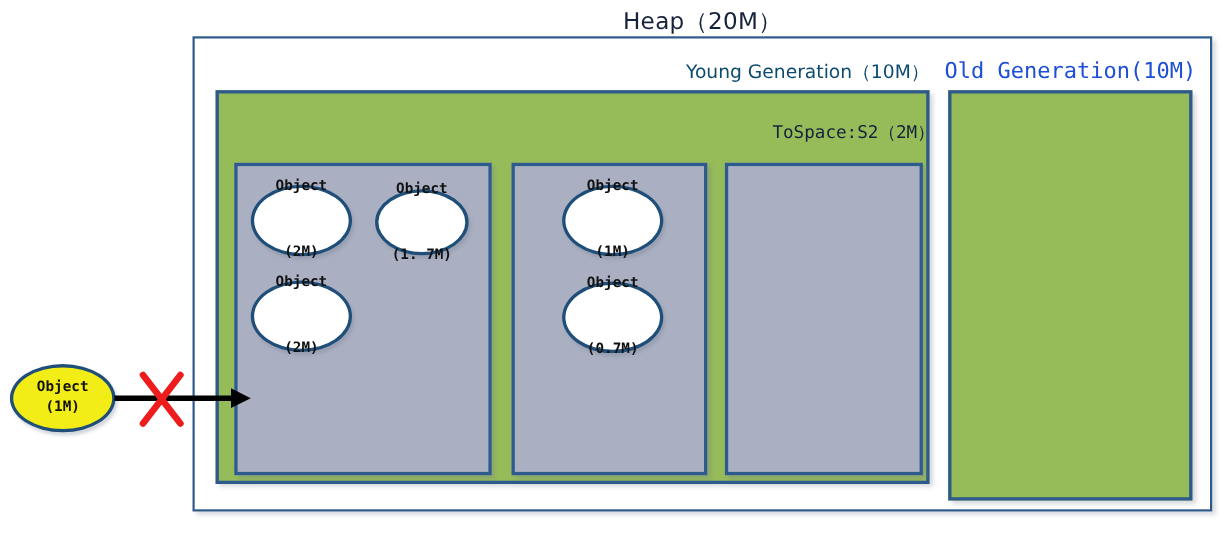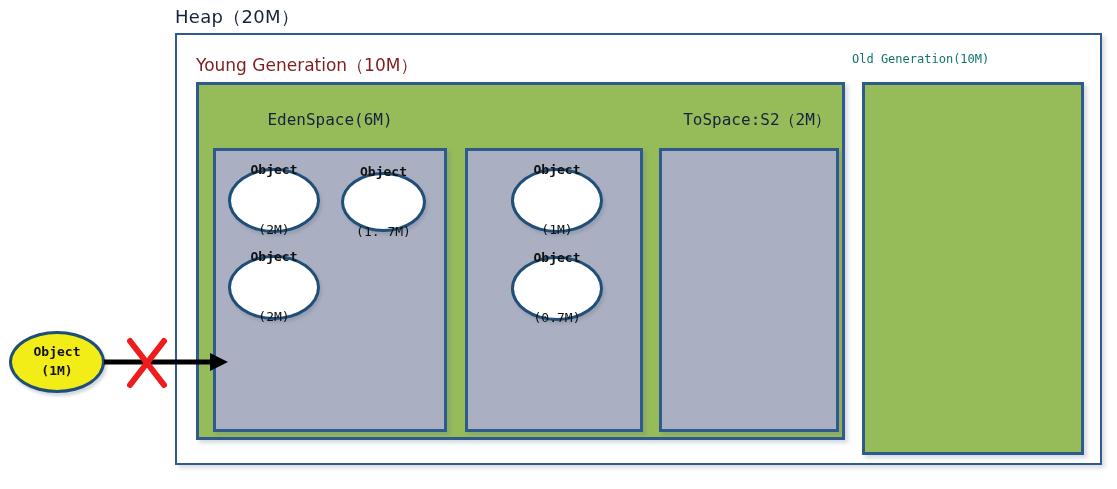--- a/index.html
+++ b/index.html
@@ -28,21 +28,22 @@
     border: 2px solid #2e5b8c;
     background: #ffffff;
     box-sizing: border-box;
     box-shadow: 3px 3px 4px rgba(120,130,150,0.28);
   }
   .heap-title {
     position: absolute;
     left: 175px;
     top: 5px;
     width: 927px;
-    font-size: 18px;
+    text-align: center;
+    font-size: 21px;
     color: #16223c;
     font-family: "DejaVu Sans", sans-serif;
     letter-spacing: 0.3px;
     white-space: nowrap;
   }
 
   
   .young-box {
     position: absolute;
     left: 196px;
@@ -52,23 +53,23 @@
     background: #96bc5a;
     border: 3px solid #2e5b8c;
     box-sizing: border-box;
     box-shadow: 3px 3px 4px rgba(120,130,150,0.30);
   }
   .young-title {
     position: absolute;
     left: 196px;
     top: 54px;
     width: 649px;
-    text-align: left;
+    text-align: right;
     font-size: 17px;
-    color: #7f1d1d;
+    color: #0c4a6e;
     font-family: "DejaVu Sans", sans-serif;
     white-space: nowrap;
   }
 
   
   .old-box {
     position: absolute;
     left: 862px;
     top: 82px;
     width: 222px;
@@ -76,22 +77,23 @@
     background: #96bc5a;
     border: 3px solid #2e5b8c;
     box-sizing: border-box;
     box-shadow: 3px 3px 4px rgba(120,130,150,0.30);
   }
   .old-title {
     position: absolute;
     left: 852px;
     top: 52px;
     width: 242px;
-    font-size: 12px;
-    color: #0f766e;
+    text-align: center;
+    font-size: 20px;
+    color: #1d4ed8;
     font-family: "DejaVu Sans Mono", monospace;
     white-space: nowrap;
   }
 
   
   .space-box {
     position: absolute;
     top: 148px;
     height: 284px;
     background: #aab0c2;
@@ -106,41 +108,41 @@
     font-size: 16px;
     color: #16223c;
     font-family: "DejaVu Sans Mono", monospace;
     white-space: nowrap;
   }
   #eden-box   { left: 213px; width: 234px; }
   #eden-title { left: 213px; width: 234px; }
   #from-box   { left: 465px; width: 178px; }
   #from-title { left: 451px; width: 206px; }
   #to-box     { left: 659px; width: 180px; }
-  #to-title   { left: 657px; width: 200px; }
+  #to-title   { left: 676px; width: 200px; }
 
   
   .obj {
     position: absolute;
     background: #ffffff;
     border: 3px solid #1f4e79;
     border-radius: 50%;
     box-sizing: border-box;
     display: flex;
     flex-direction: column;
     align-items: center;
     justify-content: center;
     font-family: "DejaVu Sans Mono", monospace;
     font-size: 13px;
     color: #111111;
     line-height: 1.45;
     box-shadow: 2px 3px 3px rgba(110,120,140,0.30);
   }
   .obj .l1 { font-weight: bold; }
-  .obj .l2 { font-weight: normal; margin-top: 41px; }
+  .obj .l2 { font-weight: bold; margin-top: 41px; }
 
   #obj-eden-1 { left: 228px; top: 168px; width: 92px; height: 65px; }
   #obj-eden-2 { left: 341px; top: 172px; width: 85px; height: 60px; }
   #obj-eden-3 { left: 228px; top: 255px; width: 92px; height: 65px; }
   #obj-from-1 { left: 511px; top: 168px; width: 92px; height: 65px; }
   #obj-from-2 { left: 511px; top: 256px; width: 92px; height: 65px; }
 
   
   #obj-rejected {
     position: absolute;
@@ -181,21 +183,20 @@
 
   <div class="heap-title">Heap（20M）</div>
   <div class="heap-box"></div>
 
   <div class="young-title">Young Generation（10M）</div>
   <div class="young-box"></div>
 
   <div class="old-title">Old Generation(10M)</div>
   <div class="old-box"></div>
 
-  <div class="space-title" id="eden-title">EdenSpace(6M)</div>
   <div class="space-box" id="eden-box"></div>
 
   <div class="space-box" id="from-box"></div>
 
   <div class="space-title" id="to-title">ToSpace:S2（2M）</div>
   <div class="space-box" id="to-box"></div>
 
   <div class="obj" id="obj-eden-1">
     <span class="l1">Object</span>
     <span class="l2">(2M)</span>

